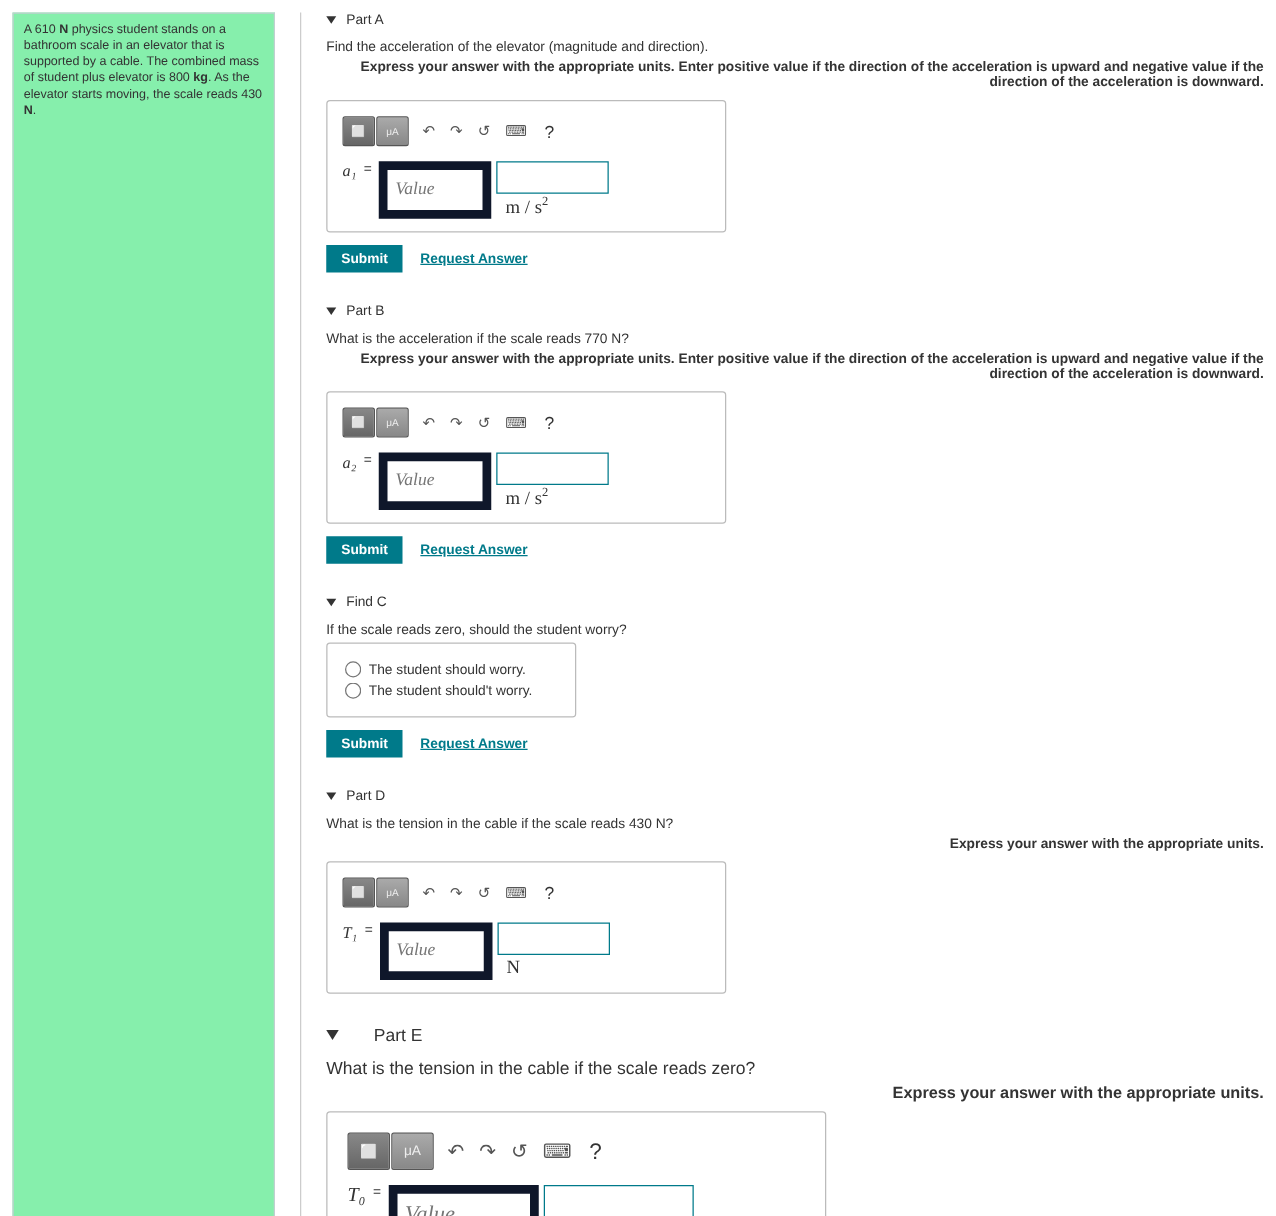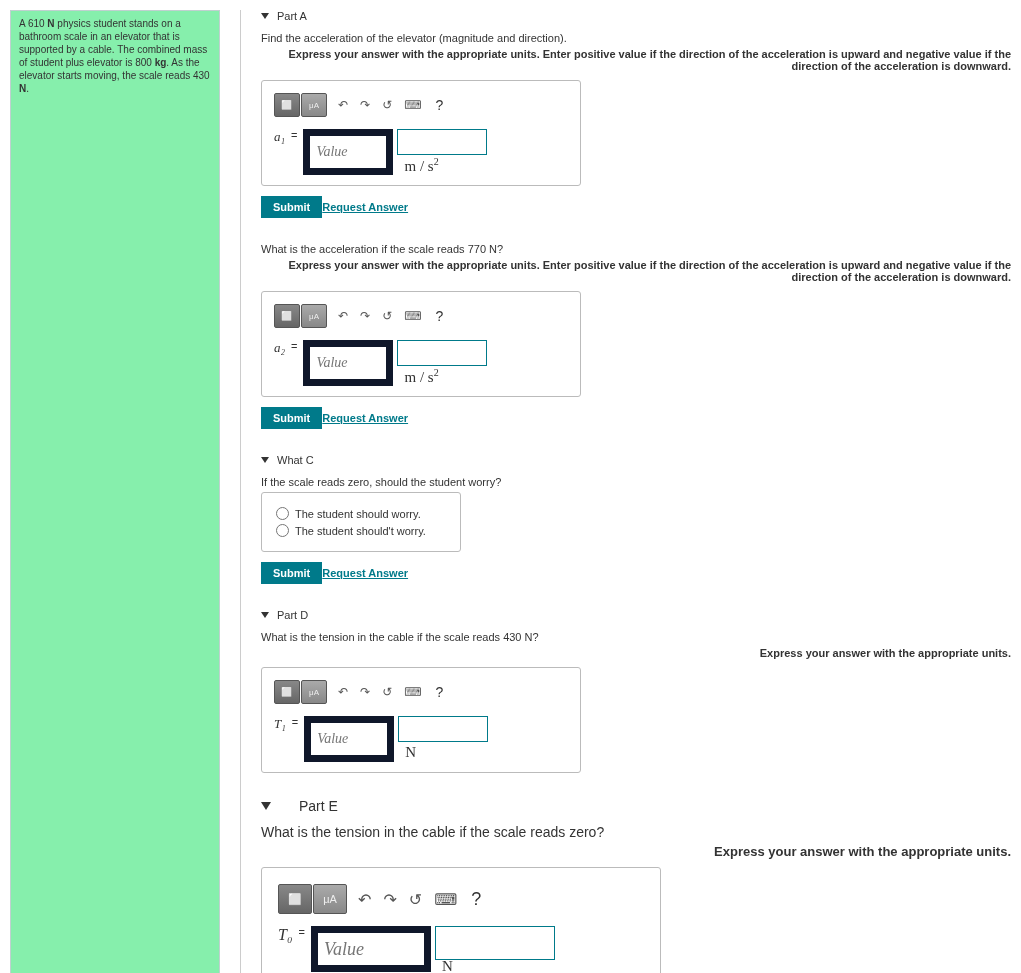--- a/index.html
+++ b/index.html
@@ -21,21 +21,21 @@
   .toolbtn.light { background: linear-gradient(#aaa,#888); color:#eee; font-size:8px; }
   .tool-icon { color:#555; font-size:12px; cursor:pointer; padding: 0 2px;}
   .tool-help { color:#333; font-size:14px; font-weight:normal; cursor:pointer; padding:0 4px;}
   .answer-row { display:flex; align-items:flex-start; gap:4px; }
   .var-label { font-style: italic; font-family: 'Times New Roman', serif; font-size: 13px; }
   .eq { margin: 0 2px; }
   .value-input { border: 7px solid #0f172a; height: 26px; width: 90px; padding: 16px 6px; font-style: italic; font-family: 'Times New Roman', serif; font-size: 14px; color: #888; outline: none; }
   .unit-input { border: 1px solid #007a8a; height: 26px; width: 90px; padding: 2px 6px; font-family: 'Times New Roman', serif; font-size: 14px; color: #333; outline: none; display:flex; align-items:center;}
   .unit-text { font-family: 'Times New Roman', serif; font-size:15px;margin-top:46px; }
   .sup { font-size:10px; vertical-align: super; }
-  .actions { margin-top: 10px; display:flex; align-items:center; }
+  .actions { margin-top: 10px; display:flex; align-items:center; gap:14px; }
   .submit-btn { background:#007a8a; color:#fff; border:none; padding:5px 12px; font-size:11px; font-weight:bold; cursor:pointer; }
   .request-link { color:#007a8a; font-size:11px; font-weight:bold; text-decoration: underline; cursor:pointer; }
   .radio-box { border:1px solid #bbb; border-radius:3px; padding:10px 14px; width:200px; }
   .radio-row { display:flex; align-items:flex-end; gap:6px; margin:4px 0; font-size:11px; }
   .radio-row input { margin:0; }
   
   .part-e .part-header .caret { border-left:5px solid transparent; border-right:5px solid transparent; border-top:8px solid #333; }
   .part-e .part-title { font-size:14px;padding-left:20px; }
   .part-e .prompt { font-size:14px; font-family: Arial; }
   .part-e .instr { font-size:13px; }
@@ -89,20 +89,24 @@
           </div>
         </div>
       </div>
       <div class="actions">
         <button class="submit-btn">Submit</button>
         <span class="request-link">Request Answer</span>
       </div>
     </div>
 
     <div class="part">
+      <div class="part-header">
+        <span class="caret"></span>
+        <span class="part-title">Part B</span>
+      </div>
       <div class="prompt">What is the acceleration if the scale reads 770 N?</div>
       <div class="instr">Express your answer with the appropriate units. Enter positive value if the direction of the acceleration is upward and negative value if the direction of the acceleration is downward.</div>
       <div class="answer-box">
         <div class="toolbar">
           <div class="toolbtn-group">
             <div class="toolbtn">
                 <span>⬜</span>
               </div>
             <div class="toolbtn light">
                 <span>μA</span>
@@ -125,21 +129,21 @@
       </div>
       <div class="actions">
         <button class="submit-btn">Submit</button>
         <span class="request-link">Request Answer</span>
       </div>
     </div>
 
     <div class="part">
       <div class="part-header">
         <span class="caret"></span>
-        <span class="part-title">What C</span>
+        <span class="part-title">Find C</span>
       </div>
       <div class="prompt">If the scale reads zero, should the student worry?</div>
       <div class="radio-box">
         <label class="radio-row">
           <input type="radio" name="pc" style="">
           <span>The student should worry.</span>
         </label>
         <label class="radio-row">
           <input type="radio" name="pc" style="">
           <span>The student should't worry.</span>

